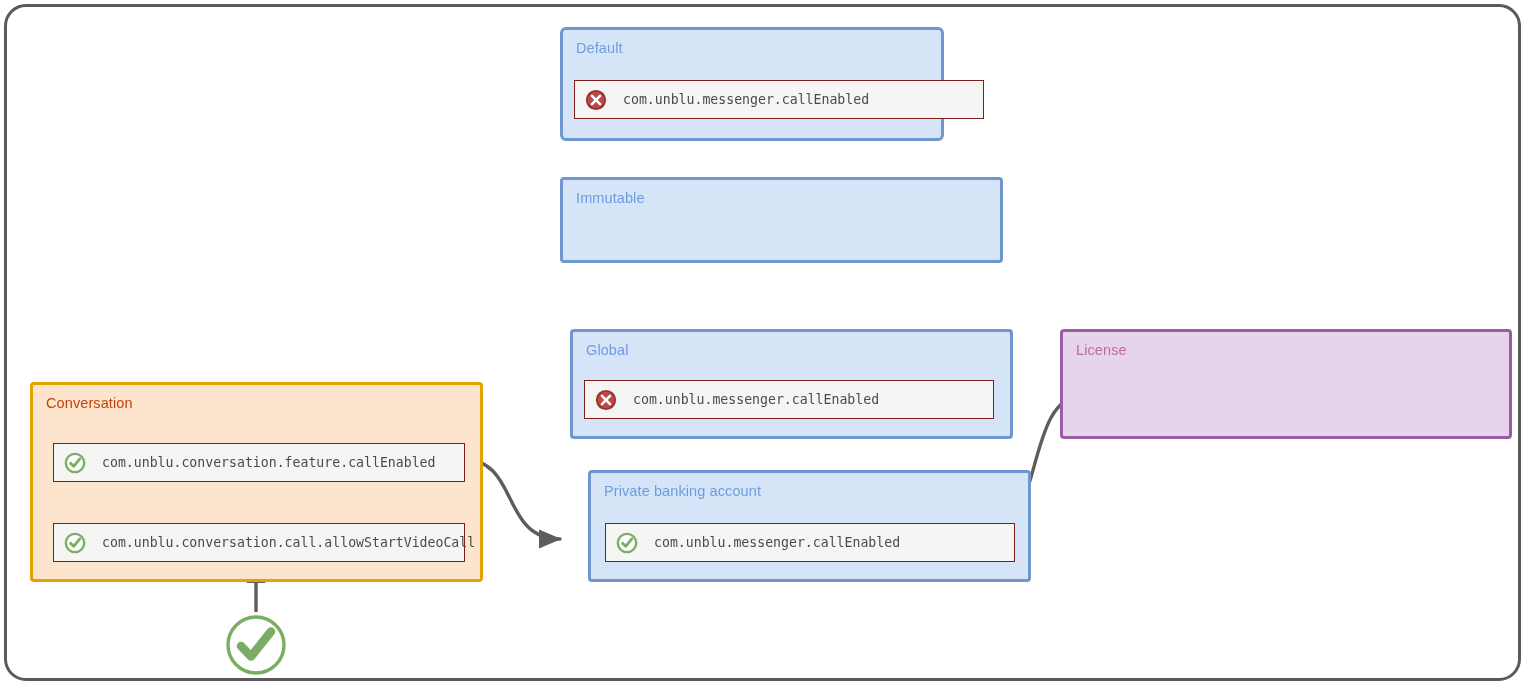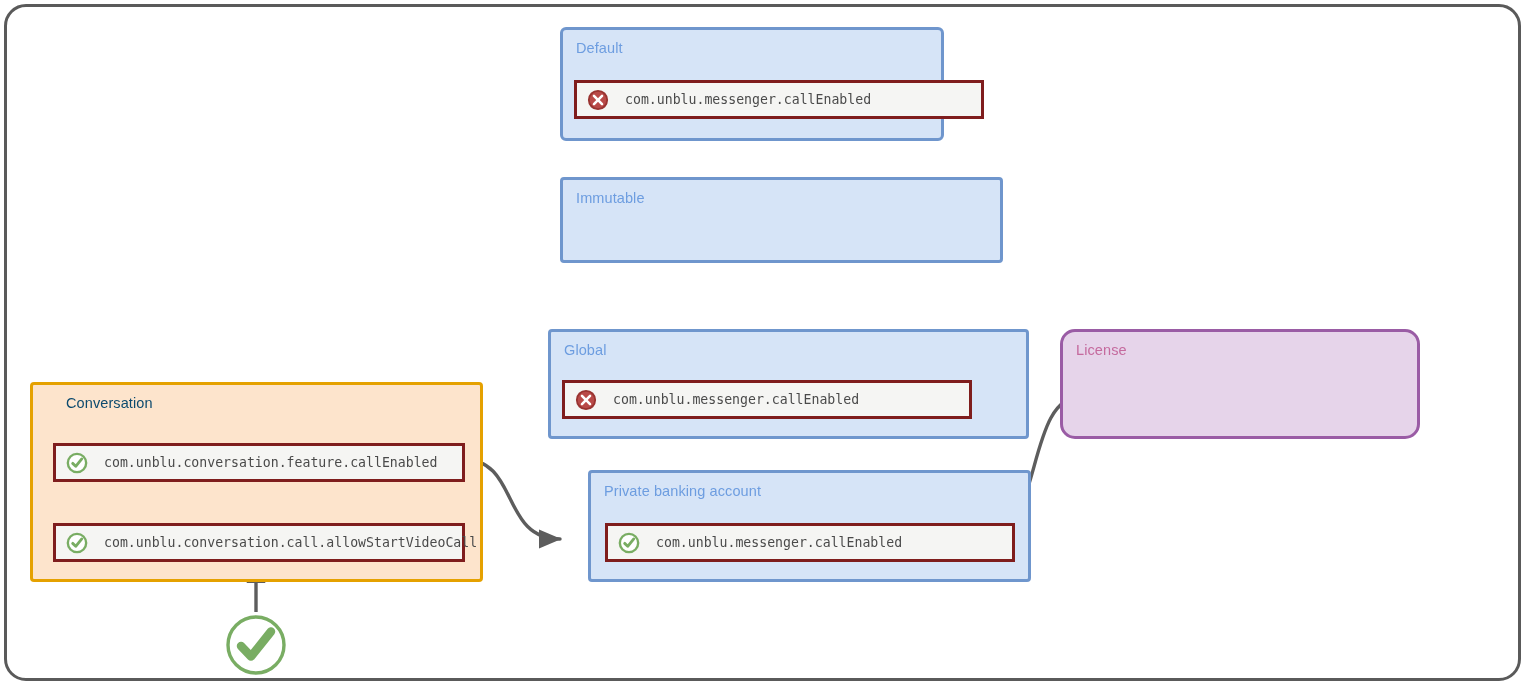--- a/index.html
+++ b/index.html
@@ -52,29 +52,29 @@
   }
   .group-label {
     position: absolute;
     left: 13px;
     top: 10px;
     font-size: 14.5px;
     letter-spacing: 0.1px;
     white-space: nowrap;
   }
   .group.blue > .group-label { color: #6d9de0; }
-  .group.orange > .group-label { color: #0c4a6e; margin-left: 20px; }
+  .group.orange > .group-label { color: #c2410c; }
   .group.purple > .group-label { color: #c56a9e; }
 
   
   .item {
     position: absolute;
     box-sizing: border-box;
     background: #f5f5f3;
-    border: 3px solid #7f1d1d;
+    border: 1px solid #7f1d1d;
     display: flex;
     align-items: center;
     height: 39px;
   }
   .item .icon {
     flex: 0 0 auto;
     margin-left: 10px;
     width: 22px;
     height: 22px;
     display: block;
@@ -141,21 +141,21 @@
         <path d="M7.6,7.6 L16.4,16.4 M16.4,7.6 L7.6,16.4" stroke="#ffffff" stroke-width="2.8" stroke-linecap="round"></path>
       </svg>
       <span class="item-label">com.unblu.messenger.callEnabled</span>
     </div>
   </div>
 
   <div class="group blue" style="left:560px; top:177px; width:443px; height:86px;">
     <span class="group-label">Immutable</span>
   </div>
 
-  <div class="group blue" style="left:548px; top:329px; width:481px; height:110px;">
+  <div class="group blue" style="left:570px; top:329px; width:443px; height:110px;">
     <span class="group-label">Global</span>
     <div class="item" style="left:11px; top:48px; width:410px;">
       <svg class="icon" viewBox="0 0 24 24">
         <circle cx="12" cy="12" r="10" fill="#b94a48"></circle>
         <circle cx="12" cy="12" r="10" fill="none" stroke="#993330" stroke-width="2"></circle>
         <path d="M7.6,7.6 L16.4,16.4 M16.4,7.6 L7.6,16.4" stroke="#ffffff" stroke-width="2.8" stroke-linecap="round"></path>
       </svg>
       <span class="item-label">com.unblu.messenger.callEnabled</span>
     </div>
   </div>
@@ -182,21 +182,21 @@
     </div>
     <div class="item" style="left:20px; top:138px; width:412px;">
       <svg class="icon" viewBox="0 0 24 24">
         <circle cx="12" cy="12" r="10" fill="#ffffff" stroke="#79ad63" stroke-width="2.6"></circle>
         <path d="M7.3,12.4 L10.6,15.6 L17.2,7.6" fill="none" stroke="#79ad63" stroke-width="3.1" stroke-linecap="round" stroke-linejoin="round"></path>
       </svg>
       <span class="item-label">com.unblu.conversation.call.allowStartVideoCall</span>
     </div>
   </div>
 
-  <div class="group purple" style="left:1060px; top:329px; width:360px; height:110px;border-radius:15px;">
+  <div class="group purple" style="left:1060px; top:329px; width:452px; height:110px;">
     <span class="group-label">License</span>
   </div>
 
   <svg id="root-check" style="left:224px; top:613px; width:64px; height:64px;" viewBox="0 0 64 64">
     <circle cx="32" cy="32" r="28" fill="#ffffff" stroke="#79ad63" stroke-width="3.4"></circle>
     <path d="M17,33 L27,43.5 L47,18.5" fill="none" stroke="#79ad63" stroke-width="8.5" stroke-linecap="round" stroke-linejoin="round"></path>
   </svg>
 
 </div>
 

